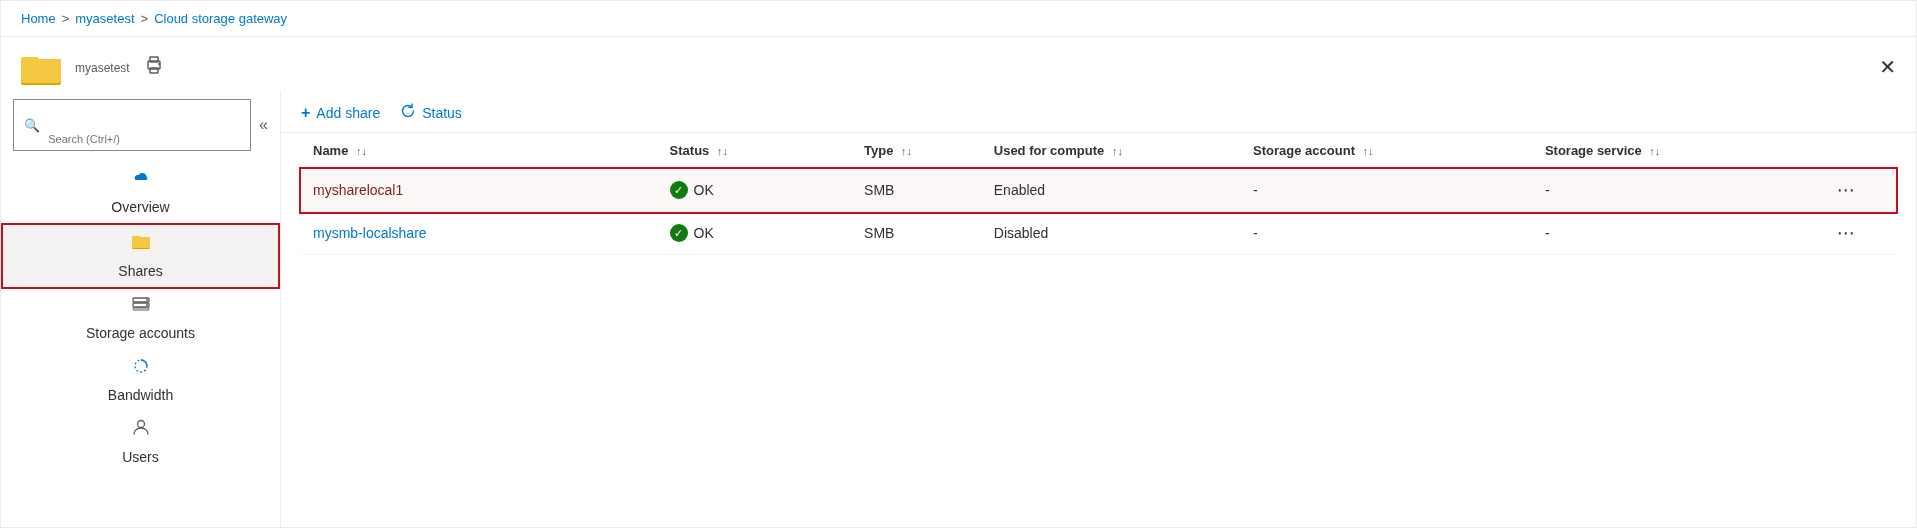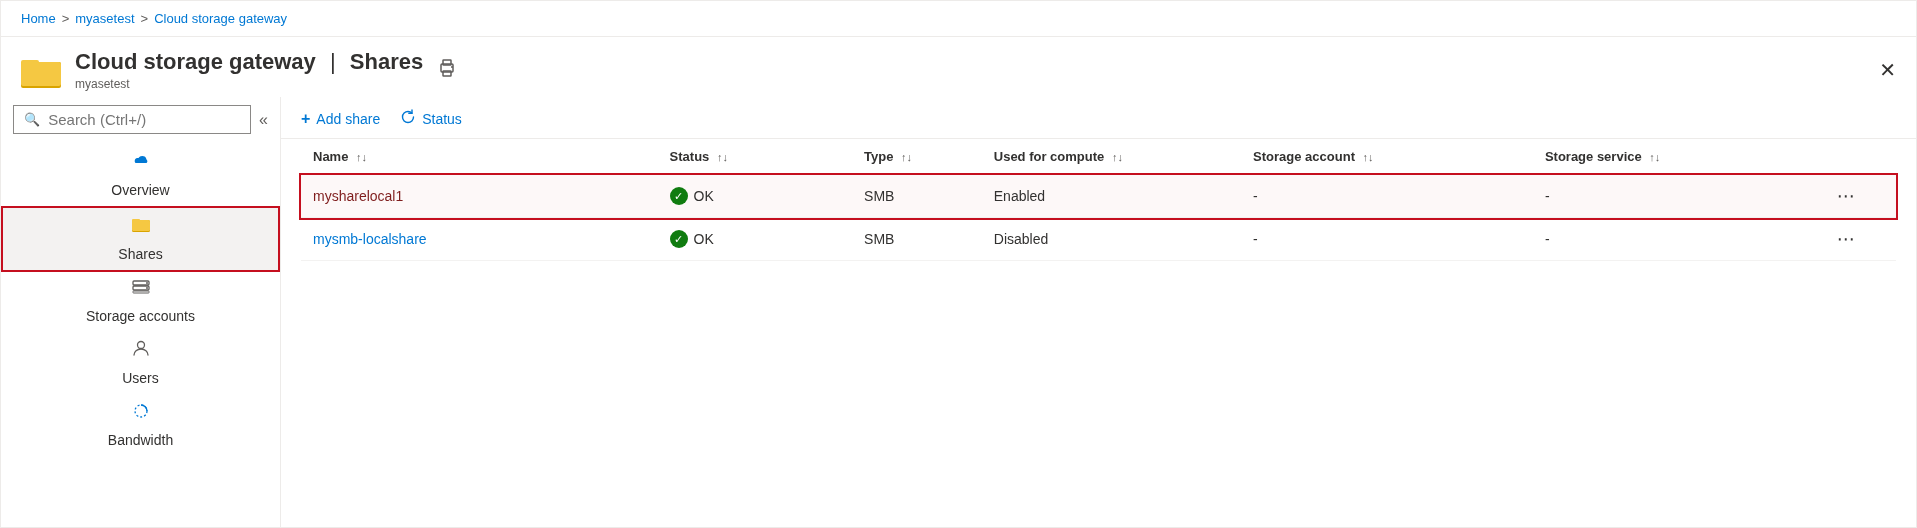--- a/index.html
+++ b/index.html
@@ -98,24 +98,25 @@
       display: flex;
       align-items: center;
       border: 1px solid #8a8886;
       padding: 5px 10px;
       gap: 8px;
       flex: 1;
     }
     .search-input-wrap input {
       border: none;
       outline: none;
-      font-size: 15px;
+      font-size: 11px;
       color: #605e5c;
       width: 100%;
       background: transparent;
+      margin-top: 28px;
     }
 
     .nav-item {
       display: flex;
       align-items: center;
       padding: 8px 16px;
       gap: 10px;
       cursor: pointer;
       font-size: 14px;
       color: #323130;
@@ -229,25 +230,20 @@
 
   <div class="header">
     <div class="header-left">
 
       <svg class="folder-icon" viewBox="0 0 40 36" xmlns="http://www.w3.org/2000/svg">
         <rect x="0" y="10" width="40" height="26" rx="2" fill="#d9a400"></rect>
         <rect x="0" y="8" width="18" height="6" rx="2" fill="#f5c842"></rect>
         <rect x="0" y="10" width="40" height="24" rx="2" fill="#f5c842"></rect>
       </svg>
       <div class="header-title-area">
-        <div class="header-title">
-          <span>Cloud storage gateway</span>
-          <span class="divider"> | </span>
-          <span>Shares</span>
-        </div>
         <div class="header-subtitle">myasetest</div>
       </div>
 
       <span class="print-icon" title="Print">
         <svg width="20" height="20" viewBox="0 0 20 20" fill="none" xmlns="http://www.w3.org/2000/svg">
           <rect x="4" y="6" width="12" height="8" rx="1" stroke="#605e5c" stroke-width="1.5" fill="none"></rect>
           <rect x="6" y="13" width="8" height="5" rx="0.5" stroke="#605e5c" stroke-width="1.5" fill="none"></rect>
           <rect x="6" y="2" width="8" height="5" rx="0.5" stroke="#605e5c" stroke-width="1.5" fill="none"></rect>
           <circle cx="15" cy="9" r="1" fill="#605e5c"></circle>
         </svg>
@@ -295,37 +291,37 @@
             <rect x="1" y="6" width="16" height="4" rx="1" stroke="#605e5c" stroke-width="1.3" fill="none"></rect>
             <rect x="1" y="11" width="16" height="2" rx="0.5" stroke="#605e5c" stroke-width="1" fill="none"></rect>
             <circle cx="15" cy="3" r="1" fill="#605e5c"></circle>
             <circle cx="15" cy="8" r="1" fill="#605e5c"></circle>
           </svg>
         </span>
         <span>Storage accounts</span>
       </div>
 
       <div class="nav-item">
+        <span class="nav-icon nav-bandwidth-icon">
+          <svg width="18" height="16" viewBox="0 0 18 16" fill="none" xmlns="http://www.w3.org/2000/svg">
+            <circle cx="9" cy="9" r="6" stroke="#0078d4" stroke-width="1.3" fill="none" stroke-dasharray="2 2"></circle>
+            <path d="M9 3 A6 6 0 0 1 15 9" stroke="#0078d4" stroke-width="1.5" fill="none"></path>
+          </svg>
+        </span>
+        <span>Bandwidth</span>
+      </div>
+
+      <div class="nav-item">
         <span class="nav-icon nav-users-icon">
           <svg width="18" height="16" viewBox="0 0 18 16" fill="none" xmlns="http://www.w3.org/2000/svg">
             <circle cx="9" cy="5" r="3.5" stroke="#605e5c" stroke-width="1.3" fill="none"></circle>
             <path d="M2 15c0-3.3 3.1-6 7-6s7 2.7 7 6" stroke="#605e5c" stroke-width="1.3" fill="none" stroke-linecap="round"></path>
           </svg>
         </span>
         <span>Users</span>
-      </div>
-
-      <div class="nav-item">
-        <span class="nav-icon nav-bandwidth-icon">
-          <svg width="18" height="16" viewBox="0 0 18 16" fill="none" xmlns="http://www.w3.org/2000/svg">
-            <circle cx="9" cy="9" r="6" stroke="#0078d4" stroke-width="1.3" fill="none" stroke-dasharray="2 2"></circle>
-            <path d="M9 3 A6 6 0 0 1 15 9" stroke="#0078d4" stroke-width="1.5" fill="none"></path>
-          </svg>
-        </span>
-        <span>Bandwidth</span>
       </div>
     </div>
 
     <div class="content">
 
       <div class="toolbar">
         <button class="toolbar-btn">
           <span style="font-size:16px; font-weight:600;">+</span>
           <span>Add share</span>
         </button>

